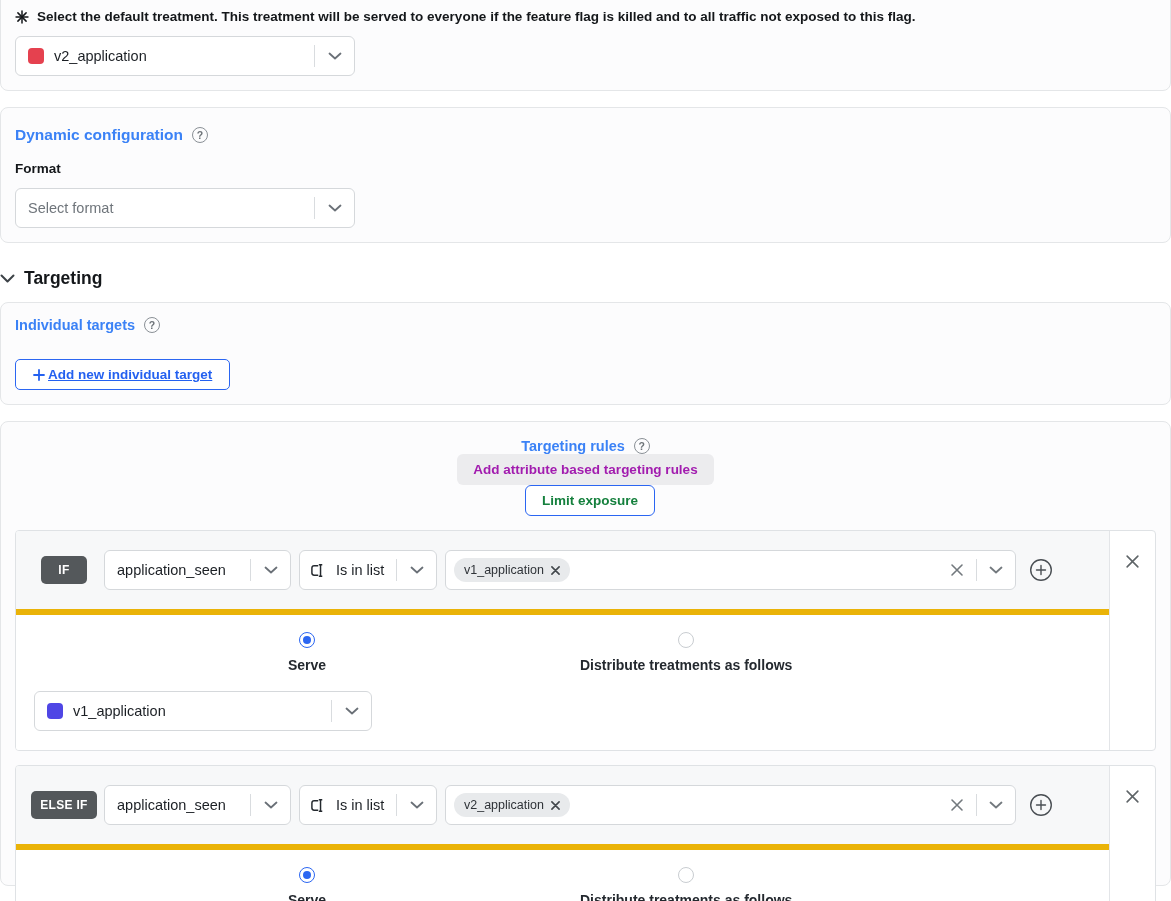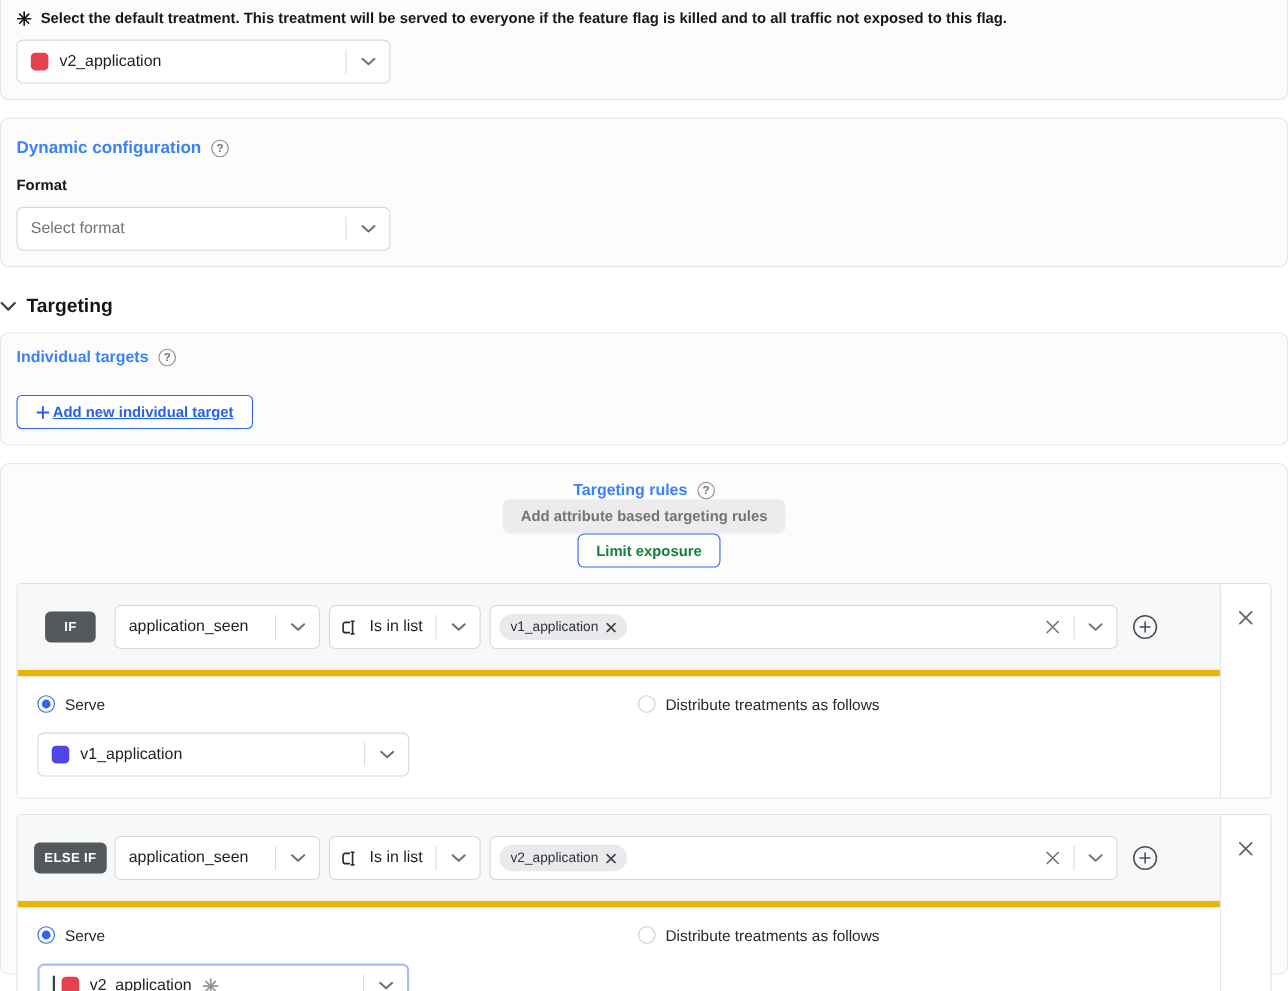--- a/index.html
+++ b/index.html
@@ -36,21 +36,21 @@
 
   #card-individual { margin-top:13px; padding:14px; }
   .btn-outline-blue { margin-top:26px; height:31px; display:inline-flex; align-items:center; gap:3px;
       padding:0 17px; background:#fff; border:1px solid #2b66f2; border-radius:5px;
       color:#2461f0; font-size:13.5px; font-weight:700; cursor:pointer;text-decoration:underline; }
 
   #card-rules { margin-top:16px; padding:16px 14px 14px; height:465px; }
   .rules-head { display:flex; align-items:center;flex-direction:column; }
   .rules-head .spacer { flex:1; }
   .btn-gray { height:31px; display:inline-flex; align-items:center; padding:0 16px;
-      background:#ececee; border:none; border-radius:6px; color:#737373;
+      background:#ececee; border:none; border-radius:6px; color:#a21caf;
       font-size:13.5px; font-weight:700; cursor:default; }
   .btn-limit { height:31px; margin-left:9px; display:inline-flex; align-items:center; padding:0 16px;
       background:#fff; border:1px solid #2b66f2; border-radius:6px; color:#15803d;
       font-size:13.5px; font-weight:700; cursor:pointer; }
 
   
   .rule { margin-top:14px; border:1px solid #dfe2e5; border-radius:4px; display:flex;
           background:#fff; overflow:hidden; }
   .rule-main { flex:1; min-width:0; }
   .rule-side { width:46px; border-left:1px solid #e3e5e8; display:flex;
@@ -70,22 +70,22 @@
           color:#2f3338; display:inline-flex; align-items:center; gap:7px; white-space:nowrap; }
   .chips .right { margin-left:auto; display:flex; align-items:stretch; height:100%; }
   .icon-btn { width:38px; display:flex; align-items:center; justify-content:center;
           color:#73797e; cursor:pointer; }
   .plus-btn { margin-left:13px; flex:0 0 auto; width:24px; height:24px; display:flex;
           align-items:center; justify-content:center; color:#4a4f54; cursor:pointer; background:none; border:none; }
   .close-btn { background:none; border:none; color:#5f6568; cursor:pointer; padding:2px; }
 
   .serve-sec { padding:17px 18px 19px; background:#fff; }
   .radio-row { display:flex; align-items:center; }
-  .radio-item { display:flex; align-items:center; gap:9px; font-size:14px; font-weight:400;
-          color:#24292f; cursor:pointer; }
+  .radio-item { display:flex; align-items:center; gap:9px; font-size:14px; font-weight:700;
+          color:#24292f; cursor:pointer;flex-direction:column; }
   .radio-item.first { width:546px; flex:0 0 auto; }
   .radio { width:16px; height:16px; border-radius:50%; flex:0 0 auto; position:relative; background:#fff; }
   .radio.on { border:1.6px solid #2b66f2; }
   .radio.on::after { content:""; position:absolute; left:50%; top:50%; width:8px; height:8px;
           margin:-4px 0 0 -4px; border-radius:50%; background:#2b66f2; }
   .radio.off { border:1.5px solid #c9cdd1; }
   .dd-treatment { width:338px; margin-top:18px; }
   .dd-treatment.focused { border:2px solid #a3c0f9; }
   .caret-bar { width:1.5px; height:18px; background:#3a3f44; margin-right:-4px; flex:0 0 auto; }
   .muted-icon { color:#8d9399; display:inline-flex; }

